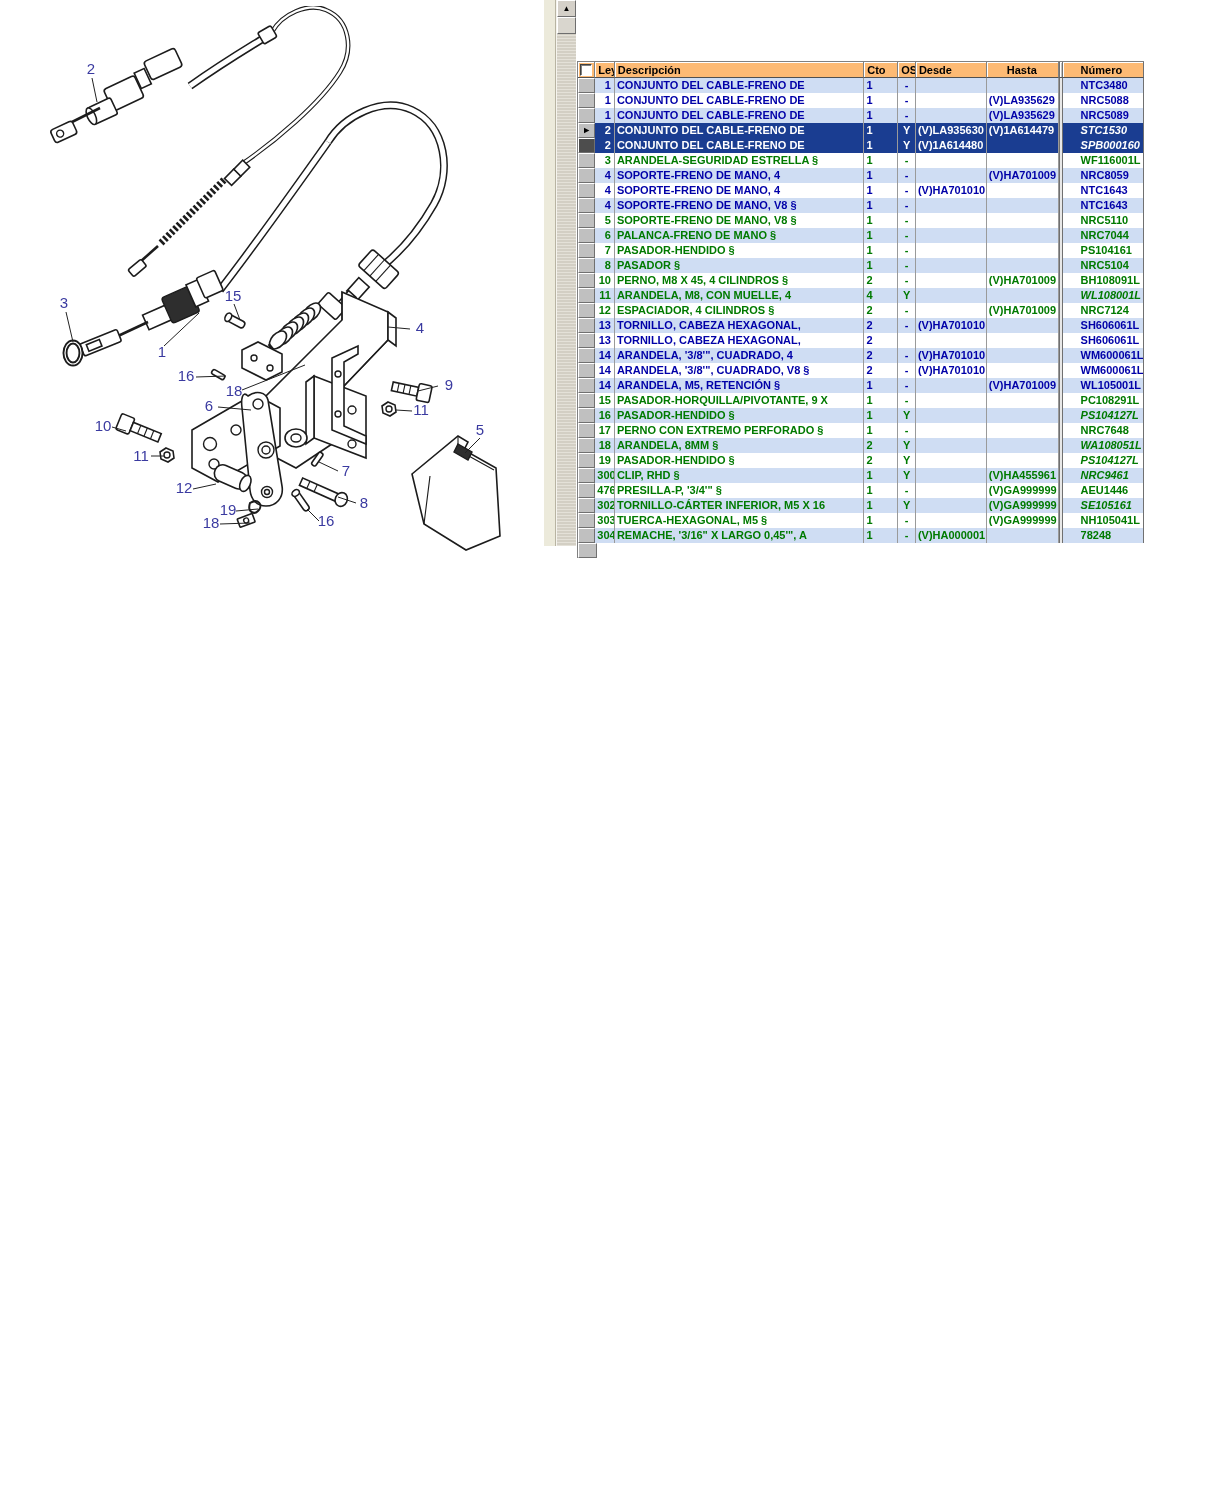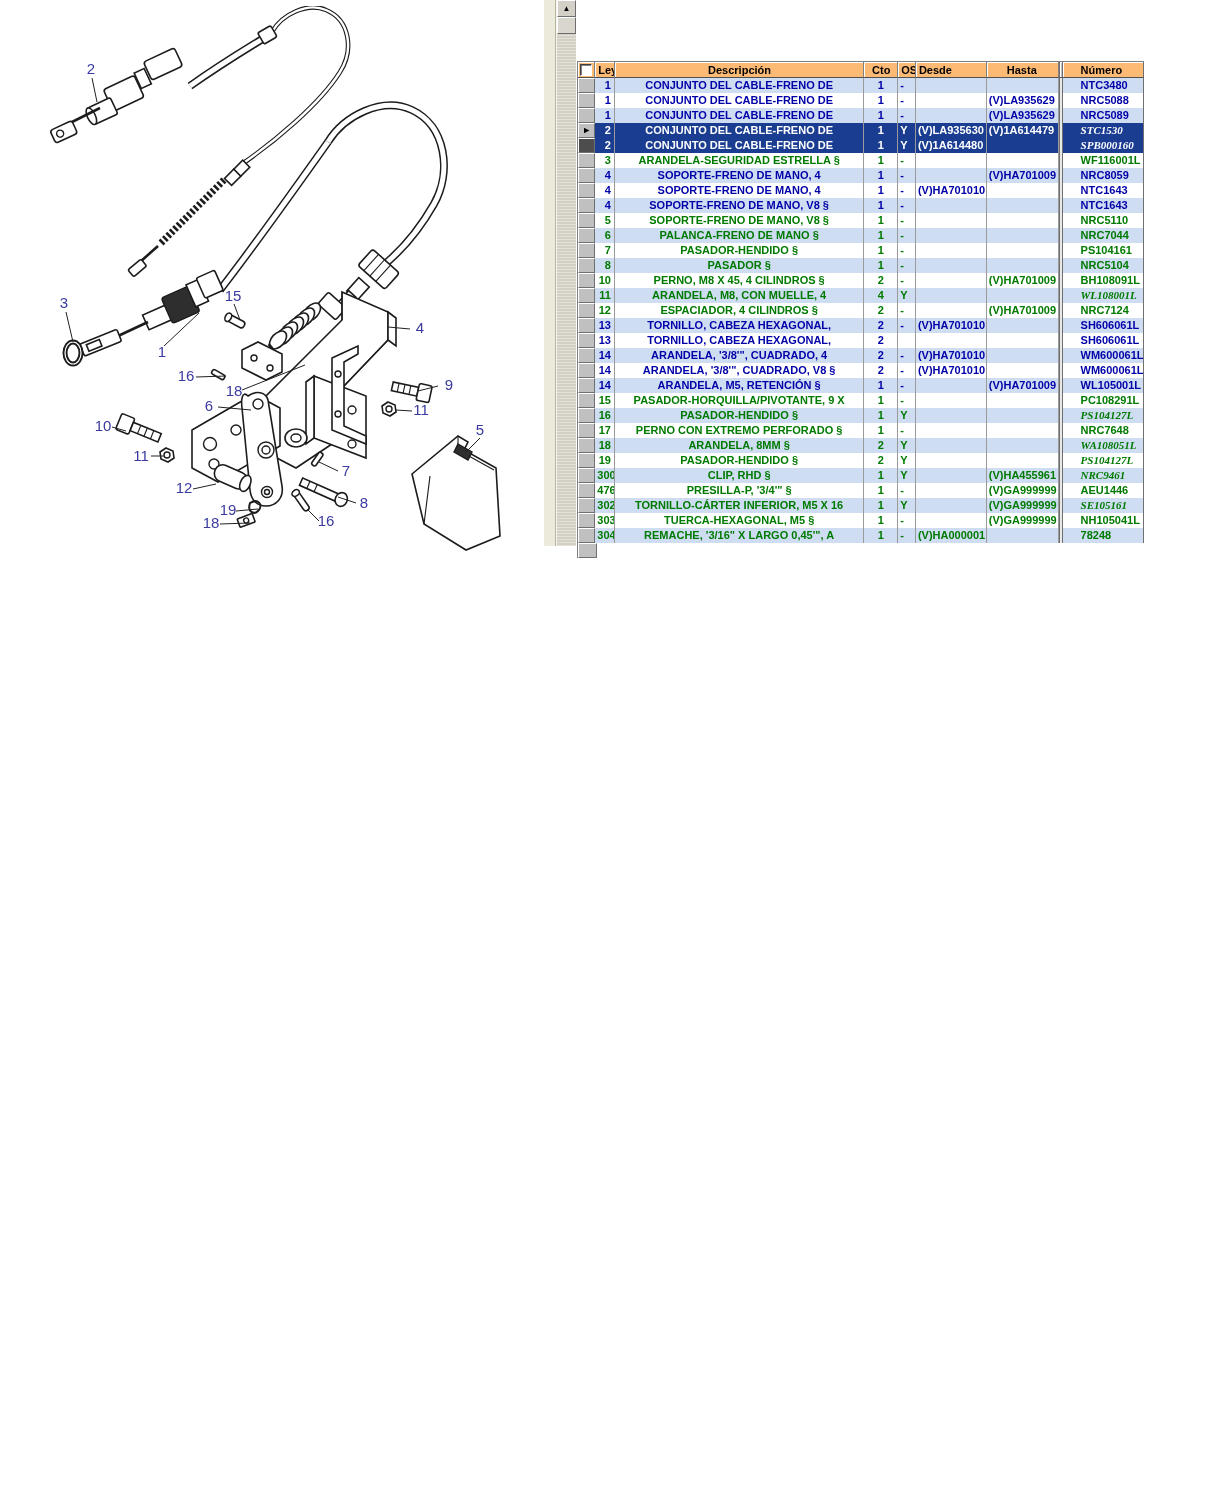--- a/index.html
+++ b/index.html
@@ -49,35 +49,35 @@
   .row{display:flex;height:15px;}
   .cell{box-sizing:border-box;height:15px;white-space:nowrap;overflow:hidden;
         border-right:1px solid #9a9a9a;padding:0 2px;}
   .selcell{width:19px;background:#c0c0c0;border-top:1px solid #ffffff;border-left:1px solid #ffffff;
            border-right:1px solid #707070;border-bottom:1px solid #707070;
            display:flex;align-items:center;justify-content:center;padding:0;}
   .selcell.dark{background:#4d4d4d;}
   .ptr{color:#000;font-size:9px;line-height:9px;}
   .sel .ptr{color:#000;}
   .w-le{width:21px;text-align:right;padding-right:3px;}
-  .w-desc{width:276px;text-align:center;}
-  .w-ct{width:37px;text-align:center;}
-  .w-os{width:19px;}
+  .w-desc{width:276px;}
+  .w-ct{width:37px;}
+  .w-os{width:19px;text-align:center;}
   .w-desde{width:78px;}
   .w-hasta{width:79px;text-align:center;padding-right:4px;}
   .w-sep{width:4px;padding:0;border-left:1px solid #707070;border-right:1px solid #707070;background:#e8e8e8;}
   .hdr .w-sep{background:#c0c0c0;}
   .w-num{width:88px;border-right:1px solid #707070;padding-left:18px;}
   .stripe{background:#cfddf3;}
   .plain{background:#ffffff;}
   .col-blue .cell{color:#0000a8;}
   .col-green .cell{color:#007a00;}
   .sel{background:#1a3d91;}
   .sel .cell{color:#ffffff;}
-  .it{font-style:italic;font-family:Liberation Serif, serif;}
+  .it{font-style:italic;}
   #chk{width:10px;height:10px;background:#ffffff;border-top:1px solid #404040;border-left:1px solid #404040;
        border-right:1px solid #fff;border-bottom:1px solid #fff;box-shadow:1px 1px 0 #808080 inset;}
   .hsel{width:19px;display:flex;align-items:center;justify-content:center;padding:0;}
   #tailrow{display:flex;height:13px;}
 </style>
 </head>
 <body>
 
 <div id="diagram">
 <svg id="dsvg" viewBox="0 0 540 560" xmlns="http://www.w3.org/2000/svg">

